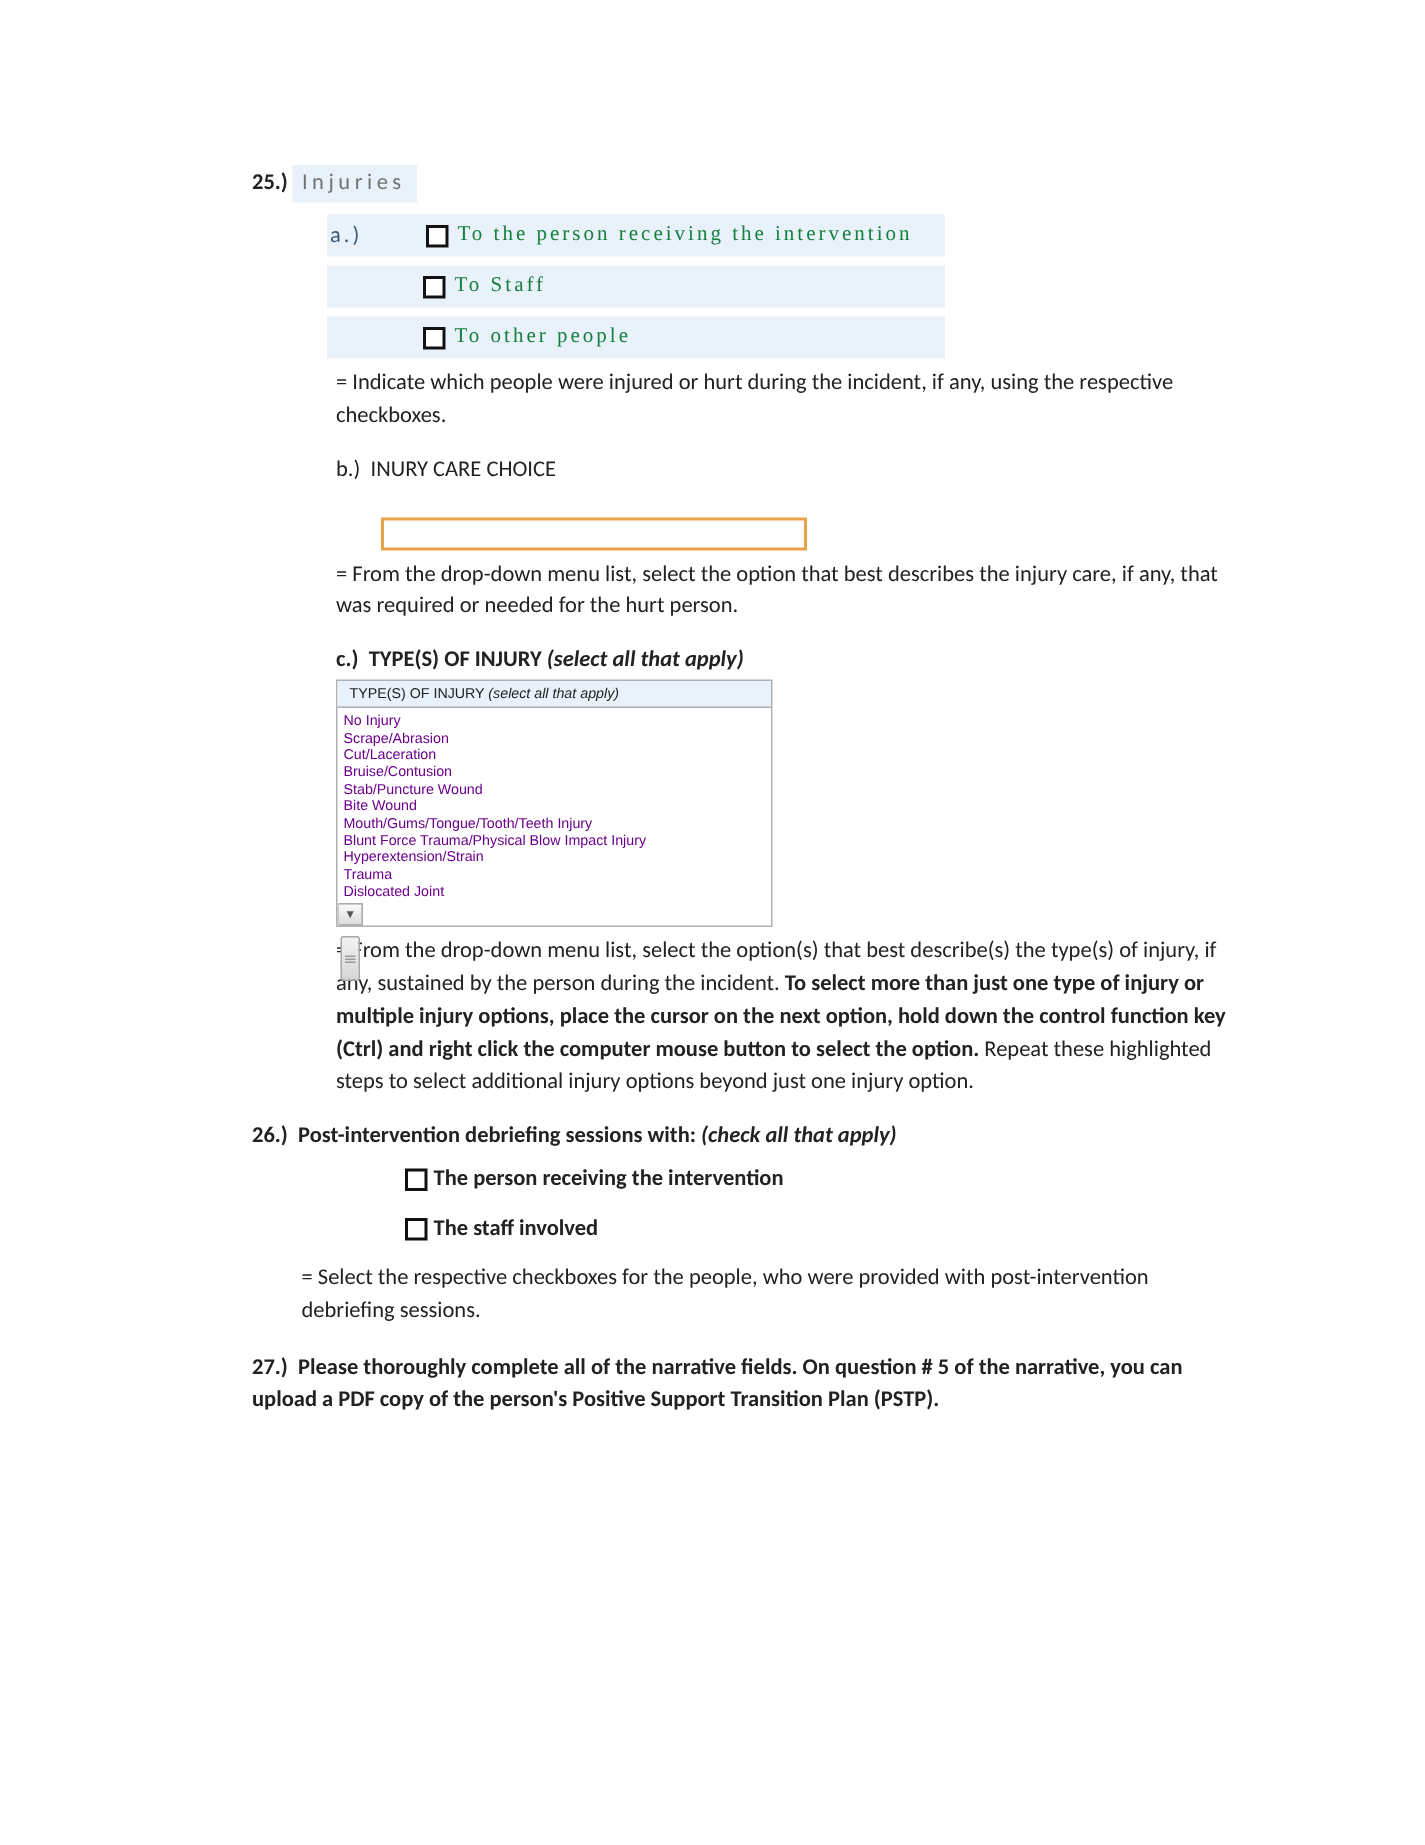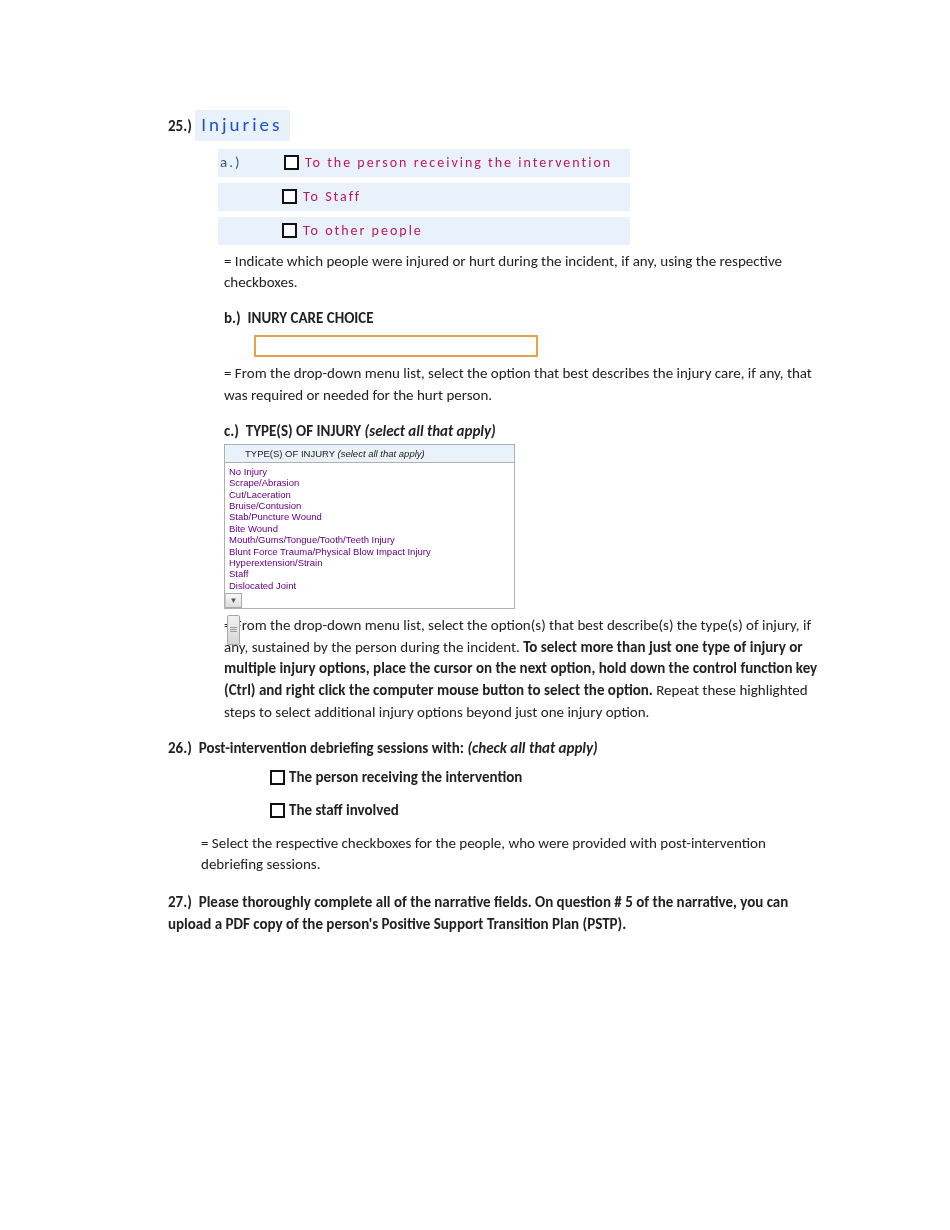--- a/index.html
+++ b/index.html
@@ -16,25 +16,25 @@
     line-height: 1.4;
   }
   .q25-header {
     margin-bottom: 8px;
   }
   .q25-number {
     font-weight: bold;
   }
   .q25-title {
     background: #e9f1fa;
-    color: #1d4ed8;
+    color: #737373;
     letter-spacing: 3px;
     padding: 2px 8px 2px 6px;
     display: inline-block;
-    font-size: 19px;
+    font-size: 15px;
   }
   .sub-block {
     margin-left: 50px;
   }
   .a-row-group {
     margin-bottom: 6px;
   }
   .cb-row {
     display: flex;
     align-items: center;
@@ -52,34 +52,35 @@
   .cb-box {
     width: 15px;
     height: 15px;
     border: 2px solid #111;
     background: #fff;
     display: inline-block;
     margin-right: 6px;
     box-sizing: border-box;
   }
   .cb-label {
-    color: #be185d;
+    color: #15803d;
     letter-spacing: 2px;
     font-size: 14px;
+    font-family: Liberation Serif, serif;
   }
   .spacer-a {
     width: 64px;
   }
   .para {
     margin: 6px 0 14px 56px;
     line-height: 1.45;
   }
   .section-b {
-    margin: 6px 0 6px 56px;
-    font-weight: bold;
+    margin: 6px 0 21px 56px;
+    font-weight: normal;
   }
   .care-box {
     width: 280px;
     height: 18px;
     border: 2px solid #e8a34a;
     background: #fff;
     margin: 0 0 0 86px;
   }
   .section-c {
     margin: 1px 0 2px 56px;
@@ -88,21 +89,21 @@
   .italic { font-style: italic; }
   .injury-widget {
     margin: 2px 0 4px 56px;
     width: 289px;
     border: 1px solid #b0b0b0;
     font-family: Arial, sans-serif;
   }
   .injury-header {
     background: #e9f1fa;
     font-size: 9.5px;
-    padding: 2px 20px;
+    padding: 2px 8px;
     color: #222;
     border-bottom: 1px solid #b0b0b0;
   }
   .injury-header .hdr-ital { font-style: italic; }
   .injury-body {
     display: flex;
     height: 145px;
     flex-direction: column;
   }
   .injury-list {
@@ -215,21 +216,21 @@
       <div class="injury-list">
         <div>No Injury</div>
         <div>Scrape/Abrasion</div>
         <div>Cut/Laceration</div>
         <div>Bruise/Contusion</div>
         <div>Stab/Puncture Wound</div>
         <div>Bite Wound</div>
         <div>Mouth/Gums/Tongue/Tooth/Teeth Injury</div>
         <div>Blunt Force Trauma/Physical Blow Impact Injury</div>
         <div>Hyperextension/Strain</div>
-        <div>Staff</div>
+        <div>Trauma</div>
         <div>Dislocated Joint</div>
         <div>Muscle/Tendon/Ligament Tear</div>
         <div>Fracture</div>
       </div>
       <div class="scrollbar">
         <div class="sb-btn">▲</div>
         <div class="sb-thumb">
             <span></span>
             <span></span>
             <span></span>

